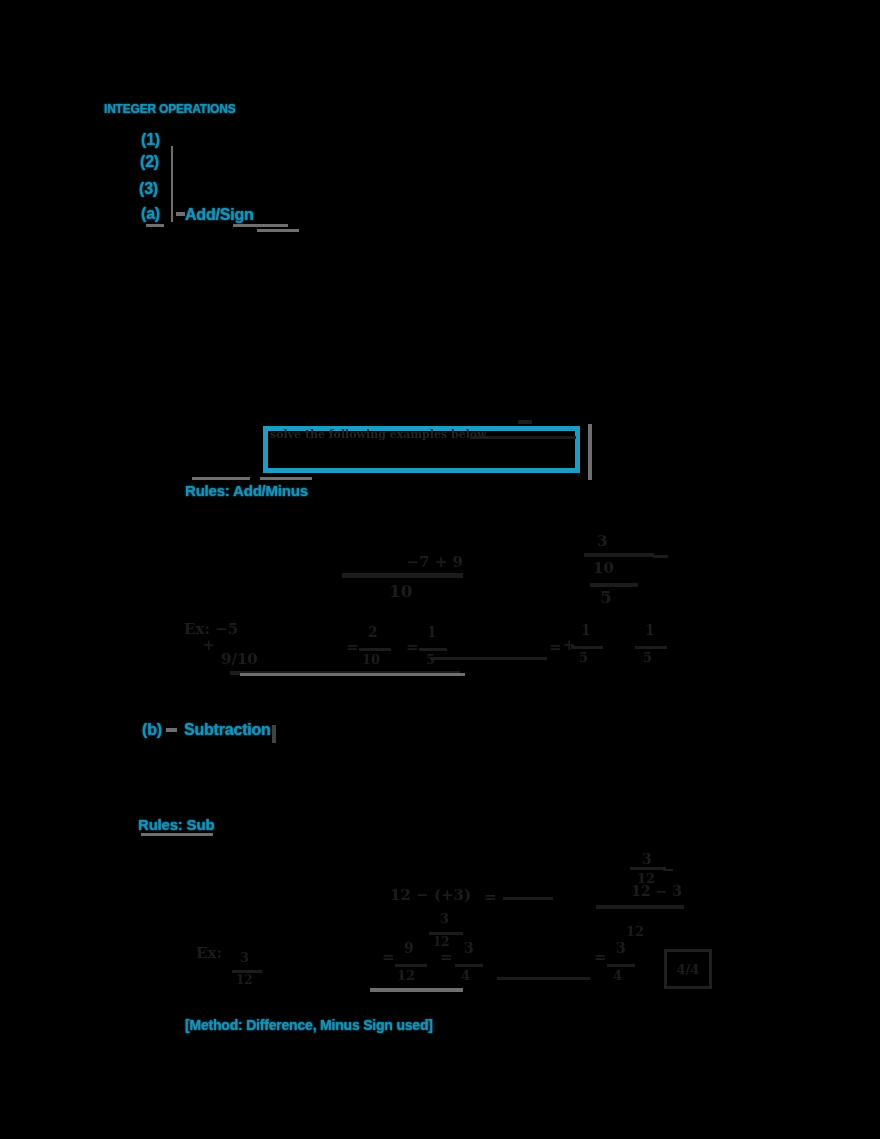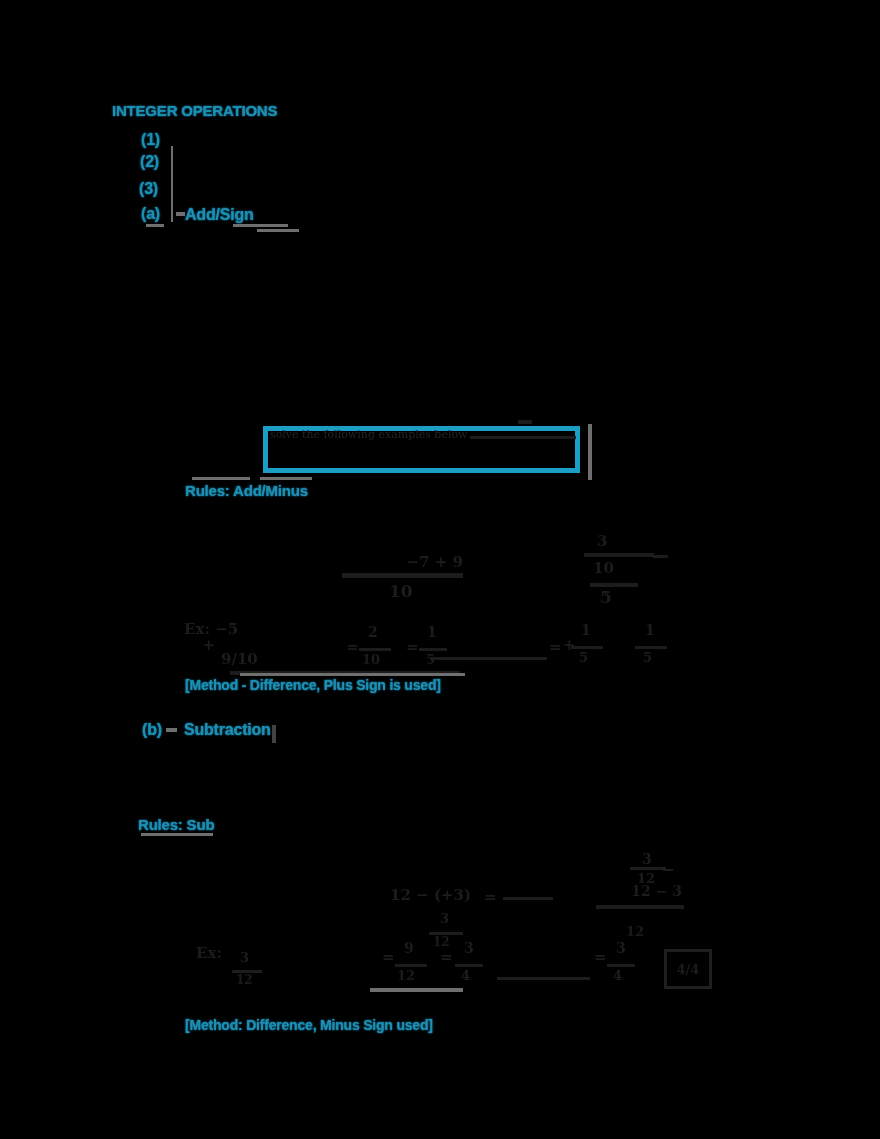--- a/index.html
+++ b/index.html
@@ -17,35 +17,35 @@
   .ctr{text-align:right;}
   .notebox{border:5px solid var(--boxAccent);box-sizing:border-box;}
   .ansbox{border:3px solid #1f1f1f;color:var(--ink);display:flex;align-items:center;justify-content:center;
           font-family:"DejaVu Serif",serif;font-weight:bold;}
 </style>
 </head>
 <body>
 
 <div class="canvas">
 
-  <div class="abs teal" style="left:112px;top:102px;font-size:15px;">INTEGER OPERATIONS</div>
+  <div class="abs teal" style="left:104px;top:102px;font-size:12px;">INTEGER OPERATIONS</div>
 
   <div class="abs gline" style="left:171px;top:146px;width:2px;height:76px;"></div>
   <div class="abs teal" style="left:141px;top:131px;font-size:16px;">(1)</div>
   <div class="abs teal" style="left:140px;top:153px;font-size:16px;">(2)</div>
   <div class="abs teal" style="left:139px;top:180px;font-size:16px;">(3)</div>
   <div class="abs teal" style="left:141px;top:205px;font-size:16px;">(a)</div>
   <div class="abs gline" style="left:176px;top:212px;width:9px;height:4px;"></div>
   <div class="abs teal" style="left:185px;top:206px;font-size:16px;">Add/Sign</div>
   <div class="abs gline" style="left:146px;top:224px;width:18px;height:3px;"></div>
   <div class="abs gline" style="left:233px;top:224px;width:55px;height:3px;"></div>
   <div class="abs gline" style="left:257px;top:229px;width:42px;height:3px;"></div>
 
   <div class="abs notebox" style="left:263px;top:426px;width:317px;height:47px;"></div>
-  <div class="abs ink" style="left:270px;top:428px;font-size:11px;font-weight:normal;color:#242424;">solve the following examples below</div>
+  <div class="abs ink" style="left:270px;top:428px;font-size:11px;font-weight:bold;color:#242424;">solve the following examples below</div>
   <div class="abs iline" style="left:470px;top:436px;width:106px;height:3px;"></div>
   <div class="abs iline" style="left:518px;top:420px;width:14px;height:4px;"></div>
   <div class="abs gline" style="left:588px;top:424px;width:4px;height:56px;"></div>
 
   <div class="abs gline" style="left:192px;top:477px;width:58px;height:3px;"></div>
   <div class="abs gline" style="left:260px;top:477px;width:52px;height:3px;"></div>
   <div class="abs teal" style="left:185px;top:482px;font-size:15px;">Rules: Add/Minus</div>
 
   <div class="abs ink" style="left:184px;top:620px;font-size:15px;">Ex: −5</div>
   <div class="abs ink" style="left:203px;top:637px;font-size:14px;">+</div>
@@ -75,21 +75,20 @@
   <div class="abs ink" style="left:563px;top:636px;font-size:15px;">+</div>
   <div class="abs ink" style="left:581px;top:622px;font-size:14px;">1</div>
   <div class="abs iline" style="left:571px;top:646px;width:32px;height:3px;"></div>
   <div class="abs ink" style="left:579px;top:650px;font-size:13px;">5</div>
   <div class="abs ink" style="left:645px;top:622px;font-size:14px;">1</div>
   <div class="abs iline" style="left:635px;top:646px;width:32px;height:3px;"></div>
   <div class="abs ink" style="left:643px;top:650px;font-size:13px;">5</div>
   <div class="abs iline" style="left:230px;top:671px;width:230px;height:4px;"></div>
 
   <div class="abs gline" style="left:240px;top:673px;width:225px;height:3px;"></div>
-  <div class="abs teal" style="left:185px;top:677px;font-size:14px;">[Method - Difference, Plus Sign is used]</div>
 
   <div class="abs teal" style="left:142px;top:721px;font-size:16px;">(b)</div>
   <div class="abs gline" style="left:166px;top:728px;width:11px;height:4px;"></div>
   <div class="abs teal" style="left:184px;top:721px;font-size:16px;">Subtraction</div>
   <div class="abs" style="left:272px;top:725px;width:4px;height:18px;background:#424242;"></div>
 
   <div class="abs teal" style="left:138px;top:816px;font-size:15px;">Rules: Sub</div>
   <div class="abs gline" style="left:141px;top:833px;width:72px;height:3px;"></div>
 
   <div class="abs ink" style="left:196px;top:944px;font-size:15px;">Ex:</div>

